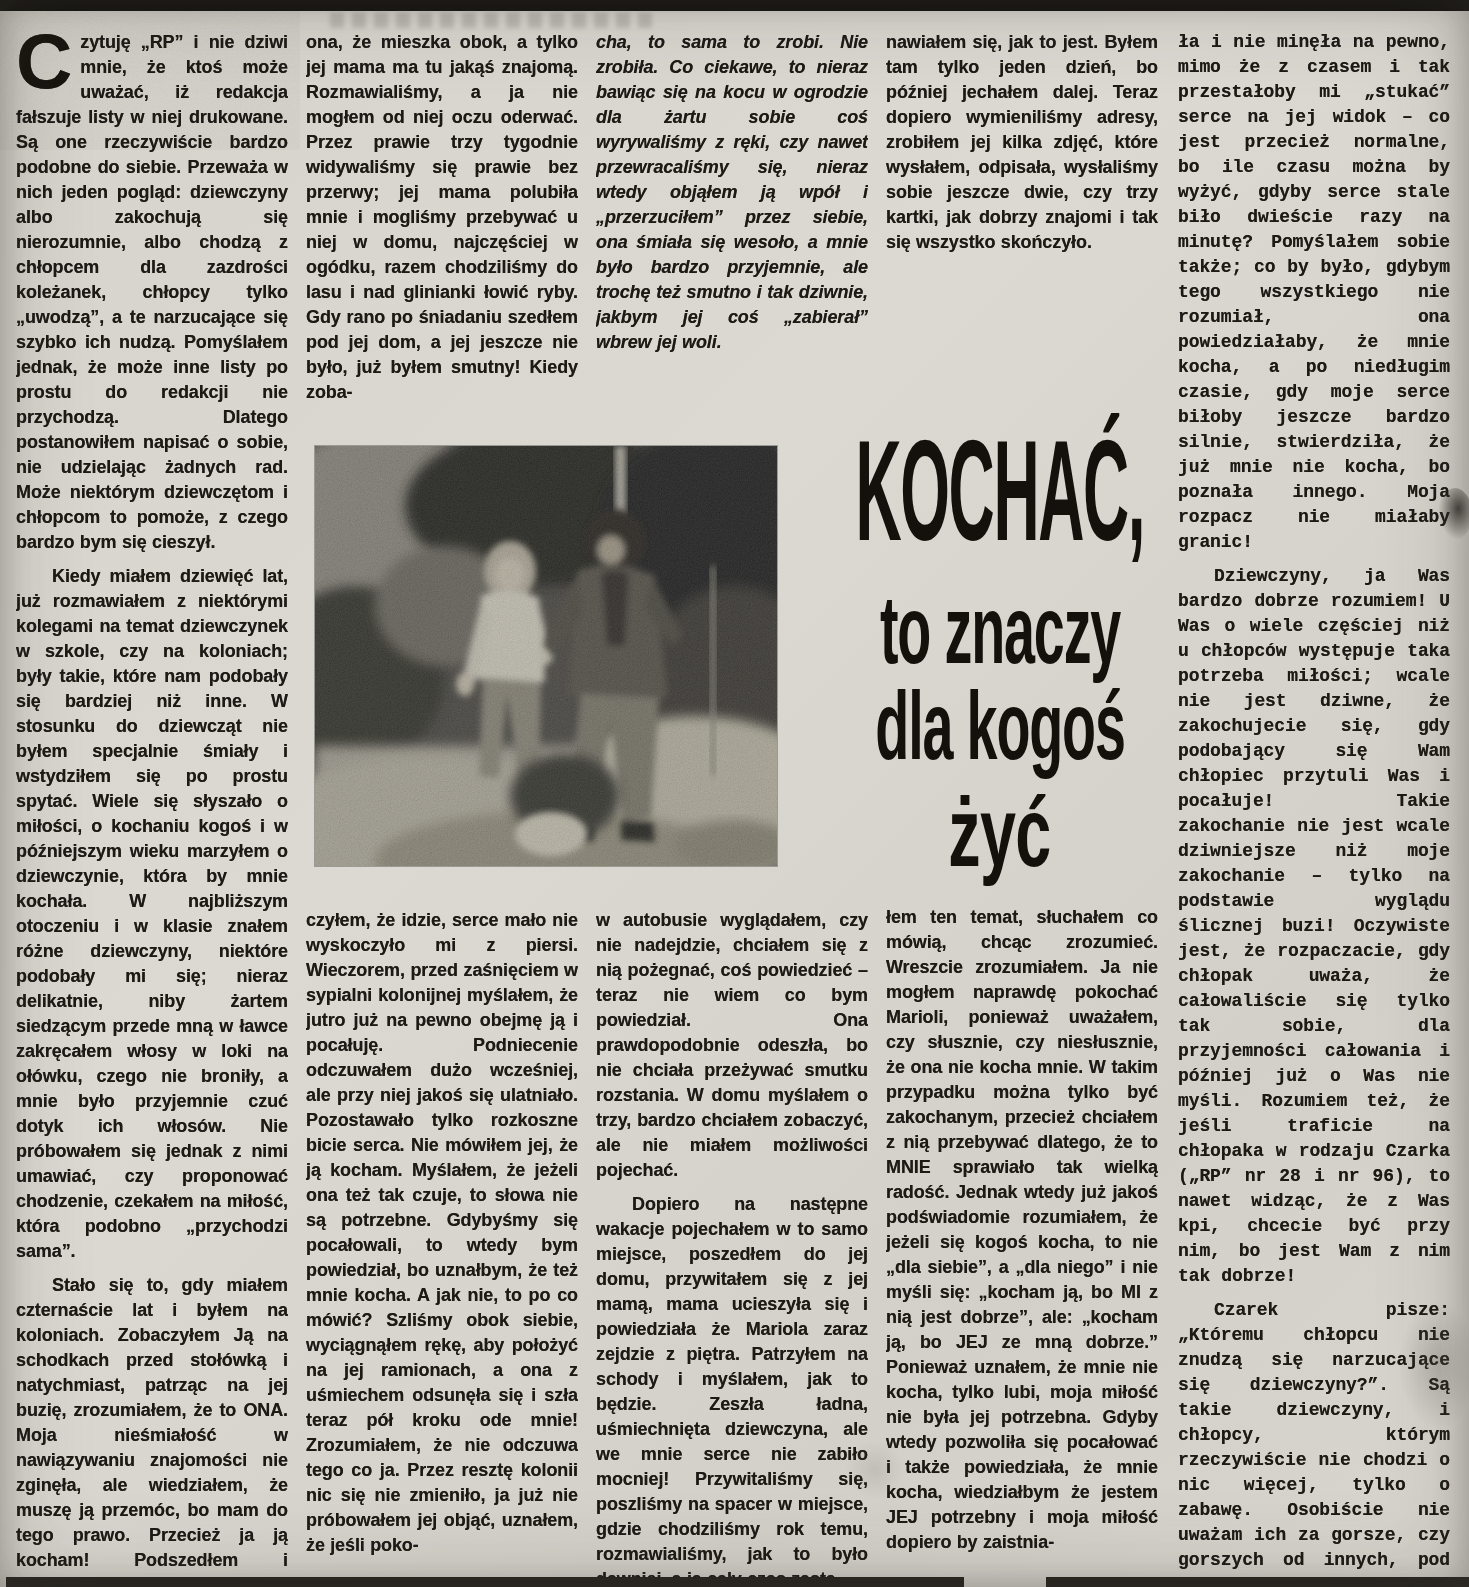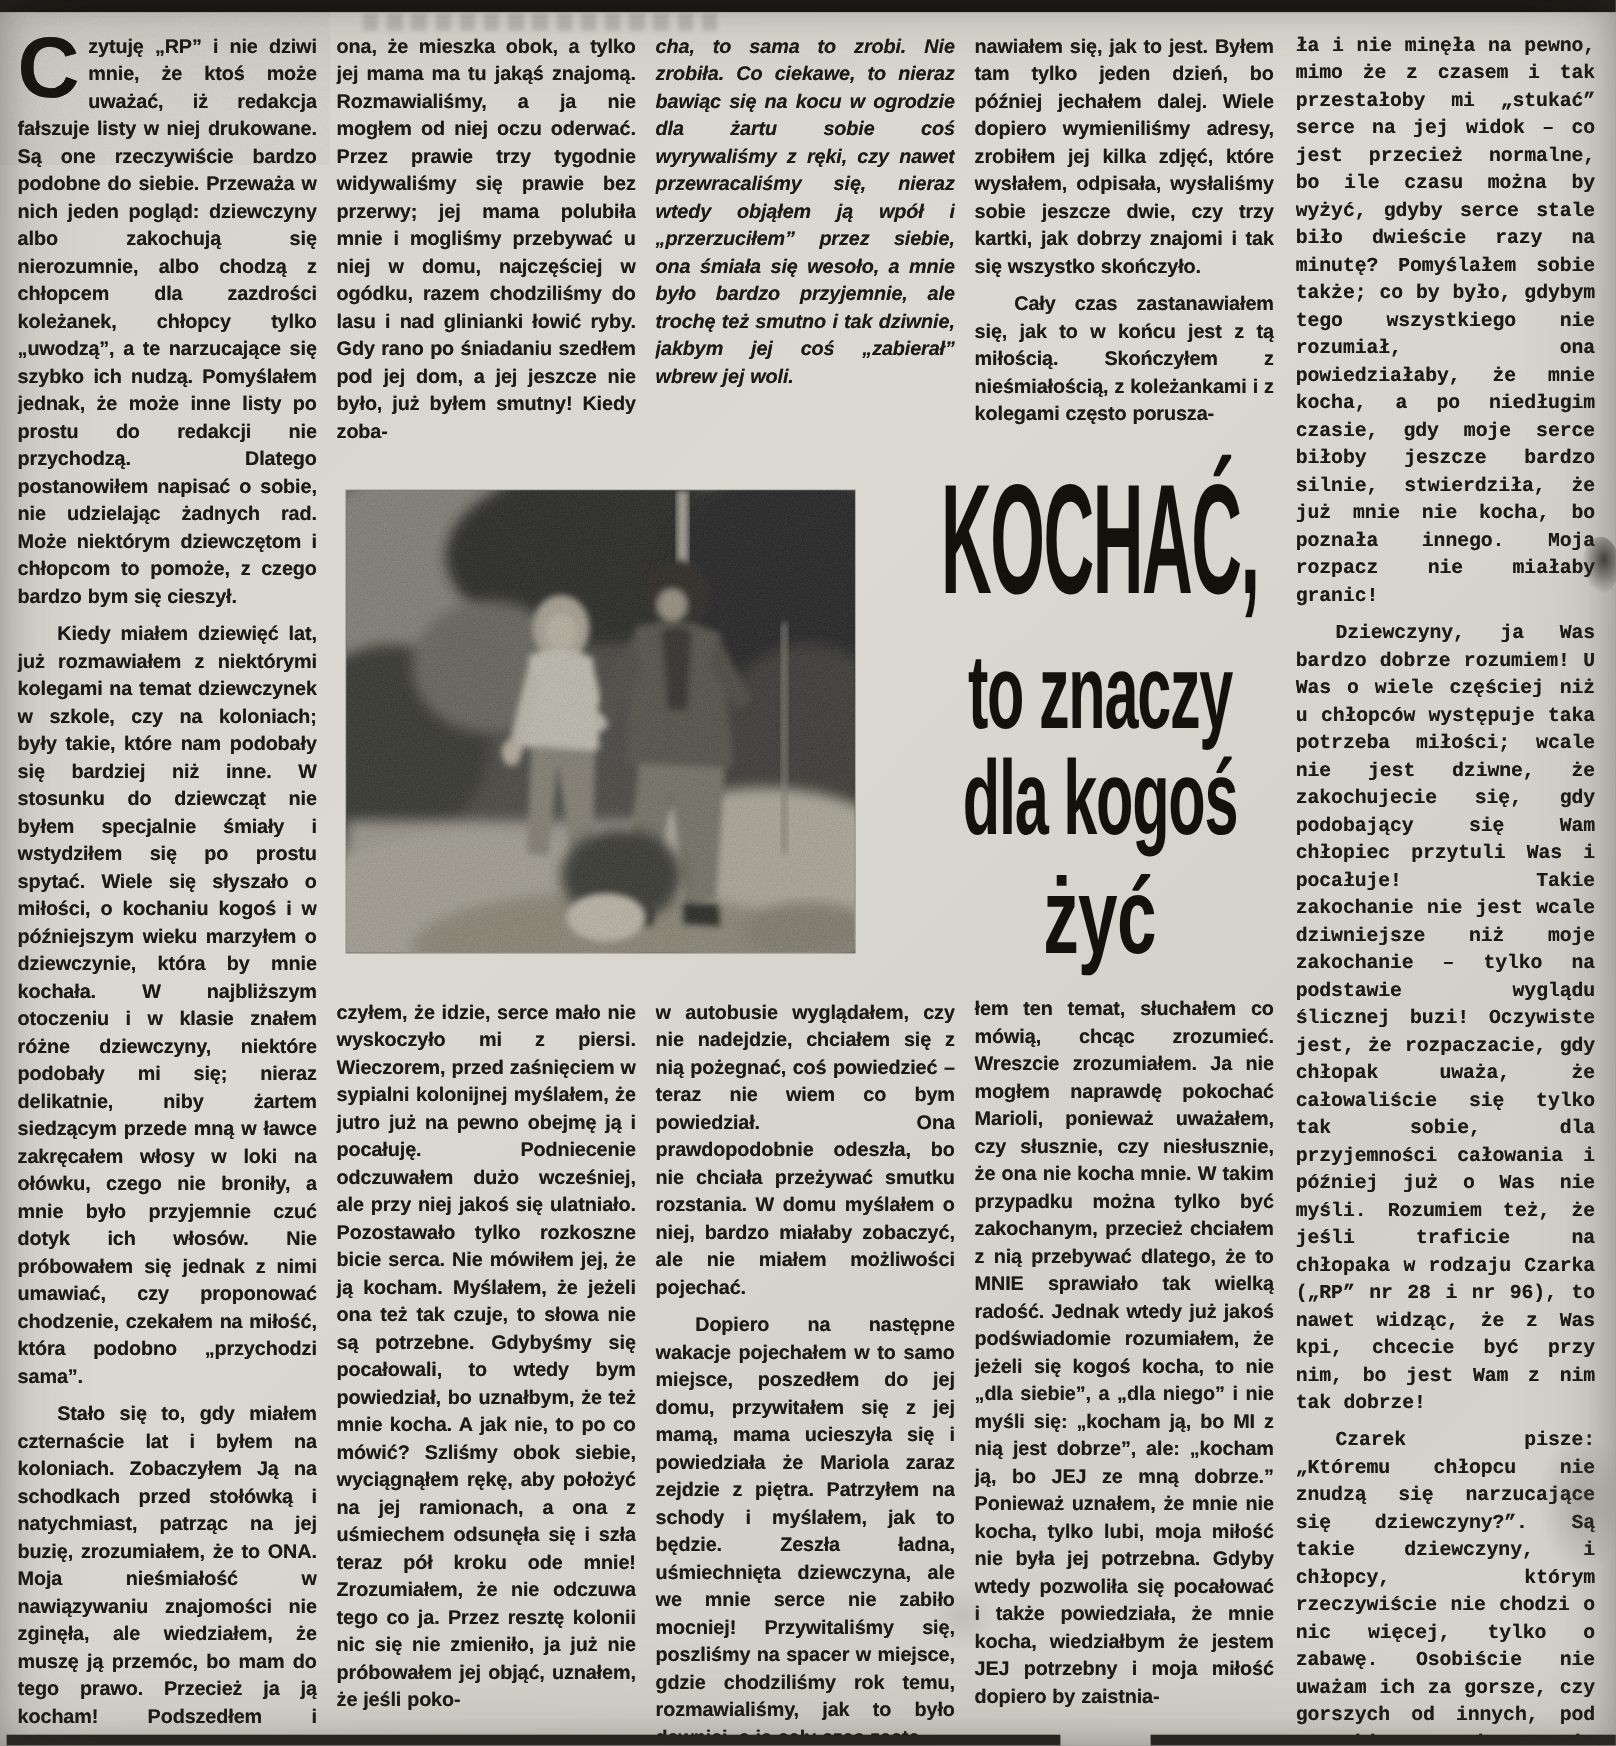--- a/index.html
+++ b/index.html
@@ -107,27 +107,26 @@
       <p class="para">ona, że mieszka obok, a tylko jej mama ma tu jakąś znajomą. Rozmawialiśmy, a ja nie mogłem od niej oczu oderwać. Przez prawie trzy tygodnie widywaliśmy się prawie bez przerwy; jej mama polubiła mnie i mogliśmy przebywać u niej w domu, najczęściej w ogódku, razem chodziliśmy do lasu i nad glinianki łowić ryby. Gdy rano po śniadaniu szedłem pod jej dom, a jej jeszcze nie było, już byłem smutny! Kiedy zoba-</p>
     </div>
   <div class="col" style="left:306px;top:908px;height:672px;">
       <p class="para">czyłem, że idzie, serce mało nie wyskoczyło mi z piersi. Wieczorem, przed zaśnięciem w sypialni kolonijnej myślałem, że jutro już na pewno obejmę ją i pocałuję. Podniecenie odczuwałem dużo wcześniej, ale przy niej jakoś się ulatniało. Pozostawało tylko rozkoszne bicie serca. Nie mówiłem jej, że ją kocham. Myślałem, że jeżeli ona też tak czuje, to słowa nie są potrzebne. Gdybyśmy się pocałowali, to wtedy bym powiedział, bo uznałbym, że też mnie kocha. A jak nie, to po co mówić? Szliśmy obok siebie, wyciągnąłem rękę, aby położyć na jej ramionach, a ona z uśmiechem odsunęła się i szła teraz pół kroku ode mnie! Zrozumiałem, że nie odczuwa tego co ja. Przez resztę kolonii nic się nie zmieniło, ja już nie próbowałem jej objąć, uznałem, że jeśli poko-</p>
     </div>
 
   <div class="col" style="left:596px;top:30px;height:408px;font-style:italic;">
       <p class="para">cha, to sama to zrobi. Nie zrobiła. Co ciekawe, to nieraz bawiąc się na kocu w ogrodzie dla żartu sobie coś wyrywaliśmy z ręki, czy nawet przewracaliśmy się, nieraz wtedy objąłem ją wpół i „przerzuciłem” przez siebie, ona śmiała się wesoło, a mnie było bardzo przyjemnie, ale trochę też smutno i tak dziwnie, jakbym jej coś „zabierał” wbrew jej woli.</p>
     </div>
   <div class="col" style="left:596px;top:908px;height:672px;">
-      <p class="para">w autobusie wyglądałem, czy nie nadejdzie, chciałem się z nią pożegnać, coś powiedzieć – teraz nie wiem co bym powiedział. Ona prawdopodobnie odeszła, bo nie chciała przeżywać smutku rozstania. W domu myślałem o niej, bardzo miałaby zobaczyć, ale nie miałem możliwości pojechać.</p>
+      <p class="para">w autobusie wyglądałem, czy nie nadejdzie, chciałem się z nią pożegnać, coś powiedzieć – teraz nie wiem co bym powiedział. Ona prawdopodobnie odeszła, bo nie chciała przeżywać smutku rozstania. W domu myślałem o trzy, bardzo chciałem zobaczyć, ale nie miałem możliwości pojechać.</p>
       <p class="para indent">Dopiero na następne wakacje pojechałem w to samo miejsce, poszedłem do jej domu, przywitałem się z jej mamą, mama ucieszyła się i powiedziała że Mariola zaraz zejdzie z piętra. Patrzyłem na schody i myślałem, jak to będzie. Zeszła ładna, uśmiechnięta dziewczyna, ale we mnie serce nie zabiło mocniej! Przywitaliśmy się, poszliśmy na spacer w miejsce, gdzie chodziliśmy rok temu, rozmawialiśmy, jak to było dawniej, a ja cały czas zasta-</p>
     </div>
 
   <div class="col" style="left:886px;top:30px;height:402px;">
-      <p class="para">nawiałem się, jak to jest. Byłem tam tylko jeden dzień, bo później jechałem dalej. Wiele dopiero wymieniliśmy adresy, zrobiłem jej kilka zdjęć, które wysłałem, odpisała, wysłaliśmy sobie jeszcze dwie, czy trzy kartki, jak dobrzy znajomi i tak się wszystko skończyło.</p>
-      <p class="para indent">Cały czas zastanawiałem się, jak to w końcu jest z tą miłością. Skończyłem z nieśmiałością, z koleżankami i z kolegami często porusza-</p>
+      <p class="para">nawiałem się, jak to jest. Byłem tam tylko jeden dzień, bo później jechałem dalej. Teraz dopiero wymieniliśmy adresy, zrobiłem jej kilka zdjęć, które wysłałem, odpisała, wysłaliśmy sobie jeszcze dwie, czy trzy kartki, jak dobrzy znajomi i tak się wszystko skończyło.</p>
     </div>
   <div class="col" style="left:886px;top:905px;height:675px;">
       <p class="para">łem ten temat, słuchałem co mówią, chcąc zrozumieć. Wreszcie zrozumiałem. Ja nie mogłem naprawdę pokochać Marioli, ponieważ uważałem, czy słusznie, czy niesłusznie, że ona nie kocha mnie. W takim przypadku można tylko być zakochanym, przecież chciałem z nią przebywać dlatego, że to MNIE sprawiało tak wielką radość. Jednak wtedy już jakoś podświadomie rozumiałem, że jeżeli się kogoś kocha, to nie „dla siebie”, a „dla niego” i nie myśli się: „kocham ją, bo MI z nią jest dobrze”, ale: „kocham ją, bo JEJ ze mną dobrze.” Ponieważ uznałem, że mnie nie kocha, tylko lubi, moja miłość nie była jej potrzebna. Gdyby wtedy pozwoliła się pocałować i także powiedziała, że mnie kocha, wiedziałbym że jestem JEJ potrzebny i moja miłość dopiero by zaistnia-</p>
     </div>
 
   <div class="col" style="left:1178px;top:30px;height:1548px;font-family:Liberation Mono, monospace;">
       <p class="para">ła i nie minęła na pewno, mimo że z czasem i tak przestałoby mi „stukać” serce na jej widok – co jest przecież normalne, bo ile czasu można by wyżyć, gdyby serce stale biło dwieście razy na minutę? Pomyślałem sobie także; co by było, gdybym tego wszystkiego nie rozumiał, ona powiedziałaby, że mnie kocha, a po niedługim czasie, gdy moje serce biłoby jeszcze bardzo silnie, stwierdziła, że już mnie nie kocha, bo poznała innego. Moja rozpacz nie miałaby granic!</p>
       <p class="para indent">Dziewczyny, ja Was bardzo dobrze rozumiem! U Was o wiele częściej niż u chłopców występuje taka potrzeba miłości; wcale nie jest dziwne, że zakochujecie się, gdy podobający się Wam chłopiec przytuli Was i pocałuje! Takie zakochanie nie jest wcale dziwniejsze niż moje zakochanie – tylko na podstawie wyglądu ślicznej buzi! Oczywiste jest, że rozpaczacie, gdy chłopak uważa, że całowaliście się tylko tak sobie, dla przyjemności całowania i później już o Was nie myśli. Rozumiem też, że jeśli traficie na chłopaka w rodzaju Czarka („RP” nr 28 i nr 96), to nawet widząc, że z Was kpi, chcecie być przy nim, bo jest Wam z nim tak dobrze!</p>
       <p class="para indent">Czarek pisze: „Któremu chłopcu nie znudzą się narzucające się dziewczyny?”. Są takie dziewczyny, i chłopcy, którym rzeczywiście nie chodzi o nic więcej, tylko o zabawę. Osobiście nie uważam ich za gorsze, czy gorszych od innych, pod warunkiem, że nie oszukują, nie nabierają na miłość. Do tego czym jest miłość jeszcze nie doszli, może nie byli zakochani, a może byli, minęło i doszli do wniosku, że miłości nie ma? Im nic nie przeszkadza w zrozumieniu później czym jest miłość. W zrozumieniu tego przeszkadza tylko nielubienie ludzi w ogóle, kpienie z nich itp. oraz uważanie za „swoją własność”, a nie za KOGOŚ.</p>
     </div>

